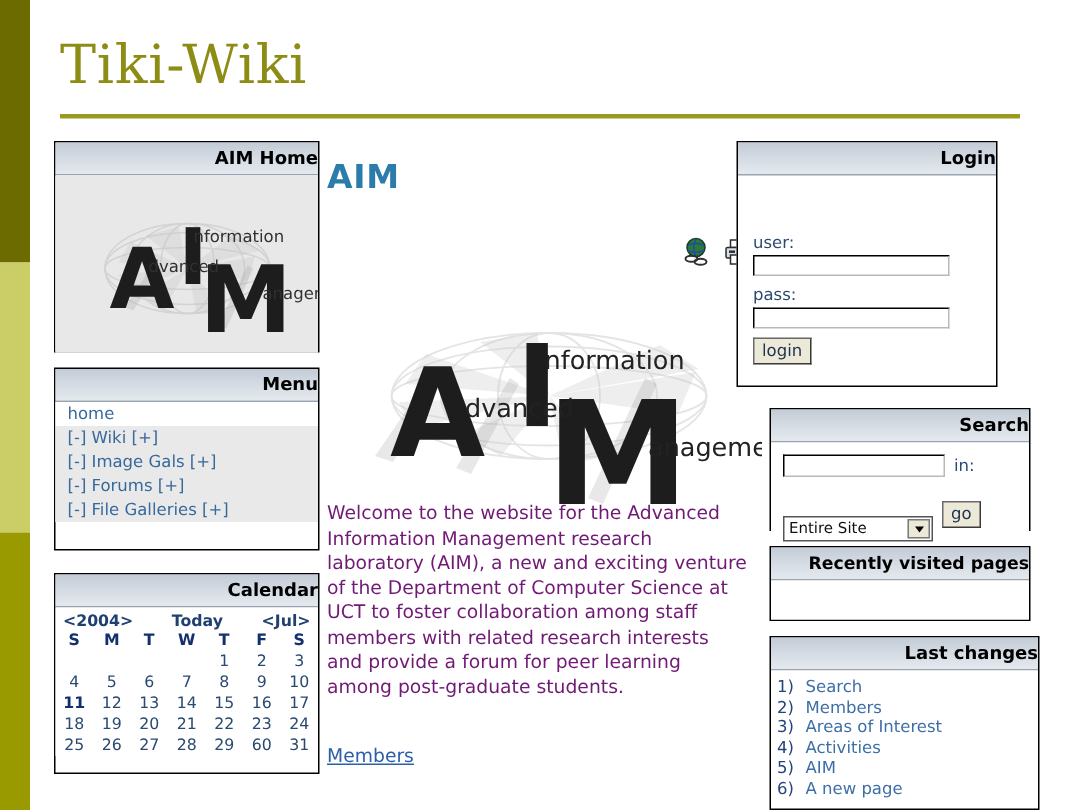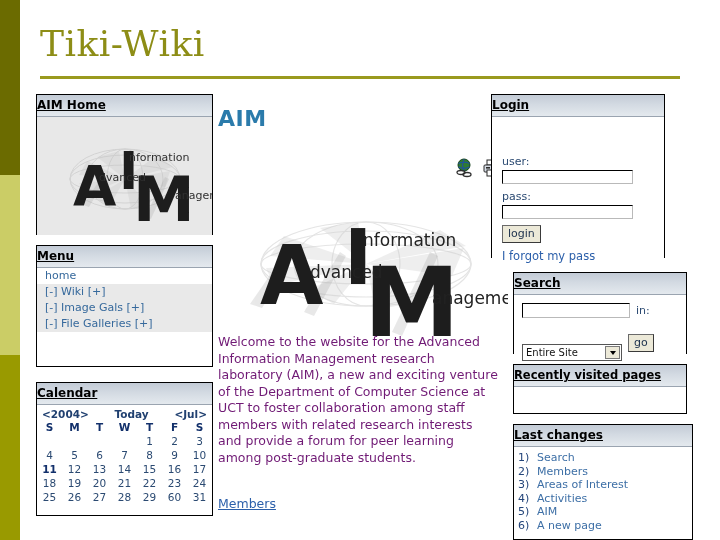--- a/index.html
+++ b/index.html
@@ -51,27 +51,26 @@
   
   .box {
     position: absolute;
     border: 1px solid #000000;
     background: #ffffff;
     box-sizing: border-box;
   }
   .box-title {
     height: 21px;
     line-height: 21px;
-    text-align: left;
+    text-align: right;
     font-weight: bold;
     font-size: 12px;
     color: #000000;
     background: linear-gradient(to bottom, #c3cbd6 0%, #d3dae2 45%, #e4e9ee 100%);
     border-bottom: 1px solid #9aa4b0;
-    text-decoration: underline;
   }
   .box-title.tight { font-size: 11.5px; }
   .box-body {
     background: #ffffff;
     box-sizing: border-box;
   }
 
   
   #box-aimhome { left: 36px; top: 94px; width: 177px; height: 141px; }
   #aimhome-img {
@@ -328,20 +327,21 @@
     </div>
   </div>
 </div>
 
 <div class="box" id="box-menu">
   <div class="box-title">Menu</div>
   <div class="box-body" id="menu-body">
       <div class="menu-item"><span>home</span></div>
       <div class="menu-item shade"><span>[-] Wiki [+]</span></div>
       <div class="menu-item shade"><span>[-] Image Gals [+]</span></div>
+      <div class="menu-item shade"><span>[-] Forums [+]</span></div>
       <div class="menu-item shade"><span>[-] File Galleries [+]</span></div>
     </div>
 </div>
 
 <div class="box" id="box-calendar">
   <div class="box-title">Calendar</div>
   <div class="box-body">
     <div id="cal-nav">
       <span>&lt;2004&gt;</span>
       <span>Today</span>
@@ -475,21 +475,20 @@
 </div>
 
 <div class="box" id="box-login">
   <div class="box-title">Login</div>
   <div class="box-body login-body">
     <div class="fld-label">user:</div>
     <div class="txtfield"></div>
     <div class="fld-label">pass:</div>
     <div class="txtfield"></div>
     <span class="btn">login</span>
-    <div class="linklike">I forgot my pass</div>
   </div>
 </div>
 
 <div class="box" id="box-search">
   <div class="box-title">Search</div>
   <div class="box-body search-body">
     <div class="search-row1">
       <div id="search-input"></div>
       <span id="search-in-label">in:</span>
     </div>

